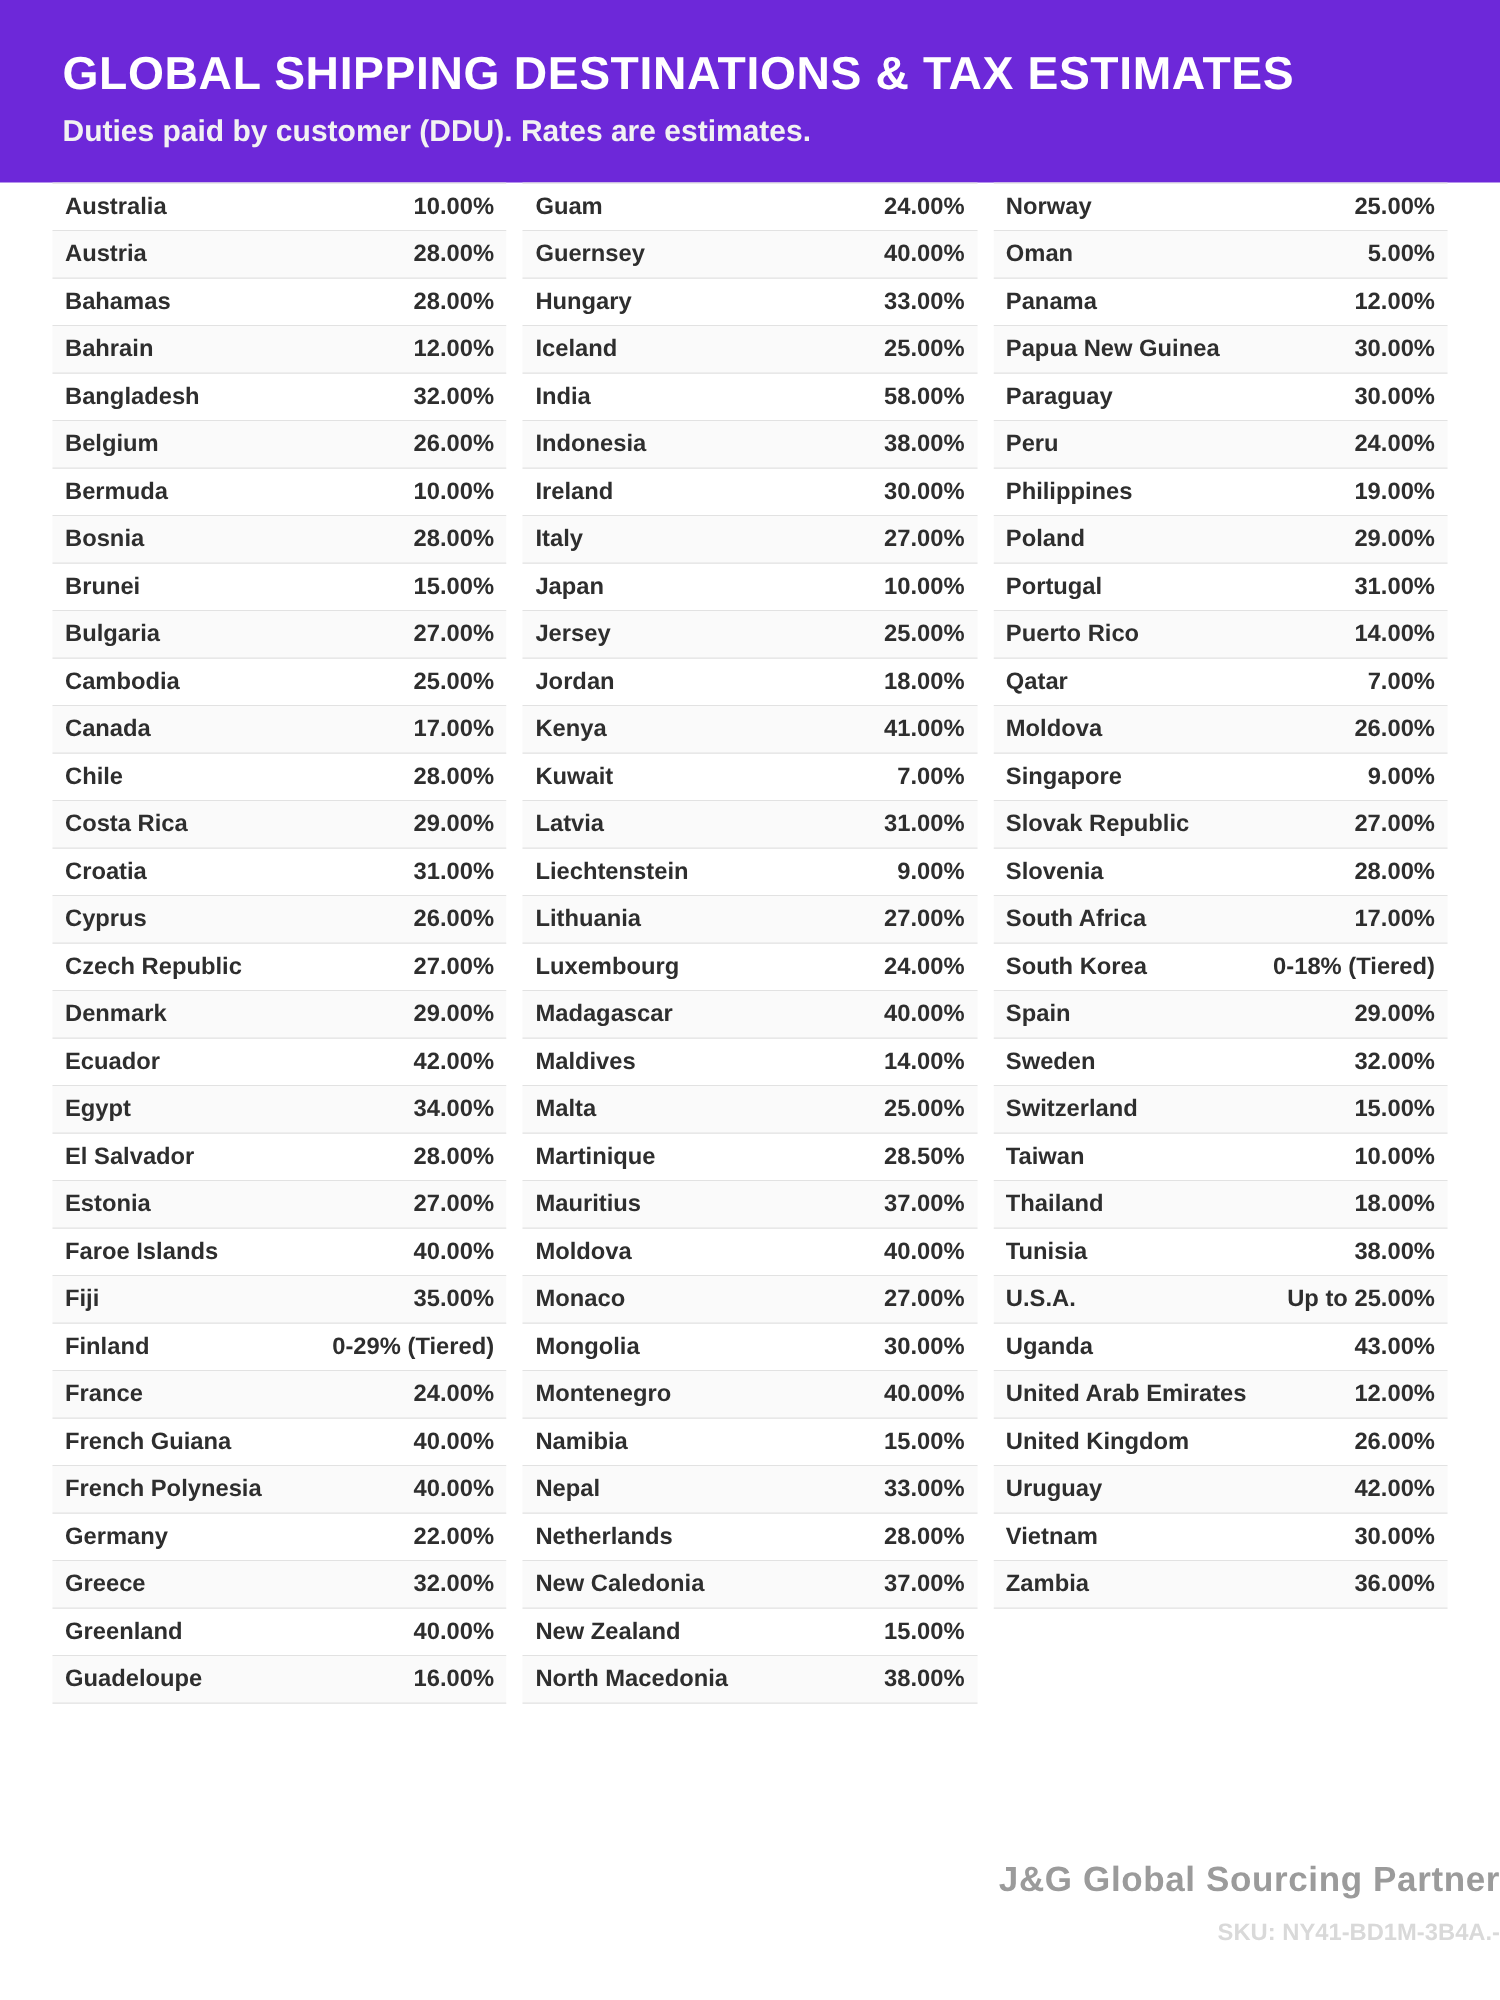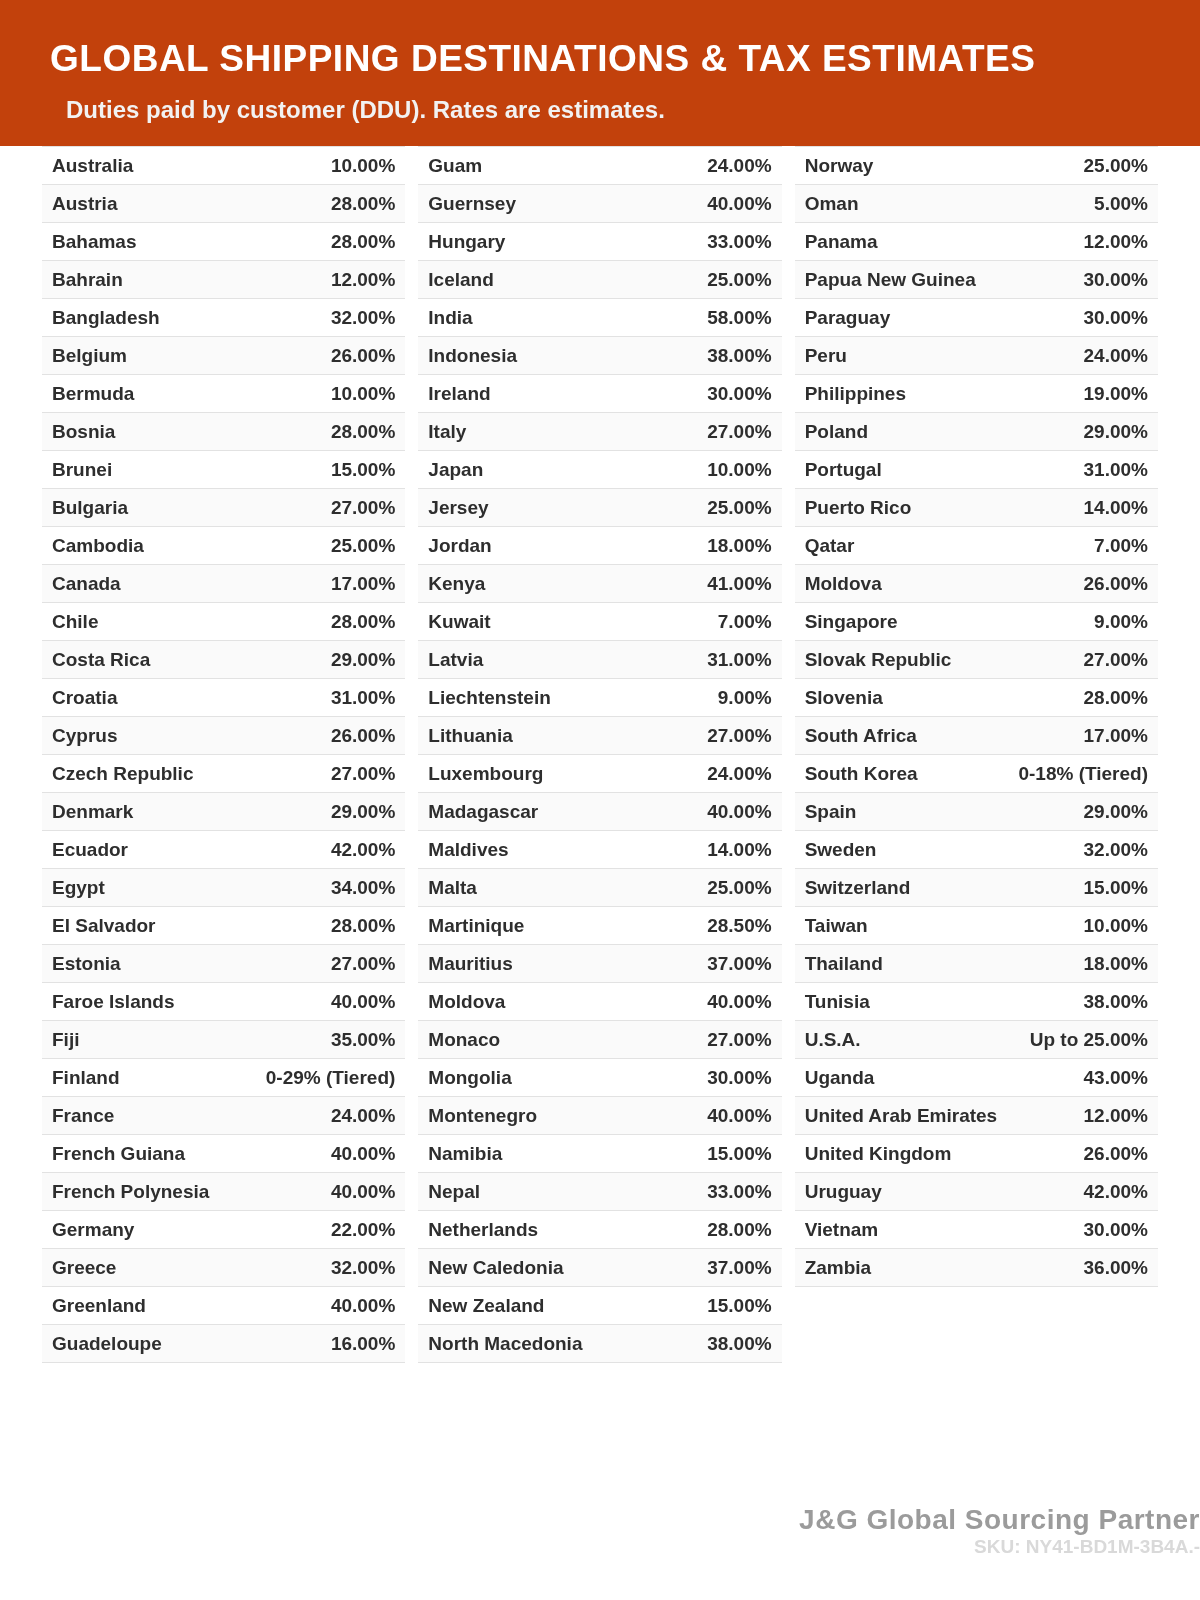--- a/index.html
+++ b/index.html
@@ -6,38 +6,38 @@
   .page {
     position: relative;
     width: 1200px;
     height: 1600px;
     background: #ffffff;
     font-family: "Liberation Sans", sans-serif;
     overflow: hidden;
     box-sizing: border-box;
   }
   .header {
-    background: #c2410c;
+    background: #6d28d9;
     color: #ffffff;
     padding: 38px 50px 30px 50px;
     box-sizing: border-box;
     height: 146px;
   }
   .header .title {
     font-size: 37px;
     font-weight: bold;
     letter-spacing: 0.5px;
     margin: 0 0 12px 0;
     white-space: nowrap;
   }
   .header .subtitle {
     font-size: 24px;
     font-weight: bold;
     color: #f2f2f2;
-    margin: 16px;
+    margin: 0;
   }
   .table-wrap {
     display: flex;
     gap: 13px;
     padding: 0 42px;
   }
   .col {
     flex: 1;
     border-top: 1px solid #e2e2e2;
   }
@@ -81,20 +81,21 @@
     color: #9b9b9b;
     letter-spacing: 0.5px;
   }
   .sku {
     font-size: 19px;
     font-weight: bold;
     color: #d9d9d9;
     white-space: nowrap;
     overflow: hidden;
     max-width: 260px;
+    margin-top: 16px;
   }
 </style>
 </head>
 <body>
 
 <div class="page">
 
   <div class="header">
     <div class="title">GLOBAL SHIPPING DESTINATIONS &amp; TAX ESTIMATES</div>
     <div class="subtitle">Duties paid by customer (DDU). Rates are estimates.</div>

